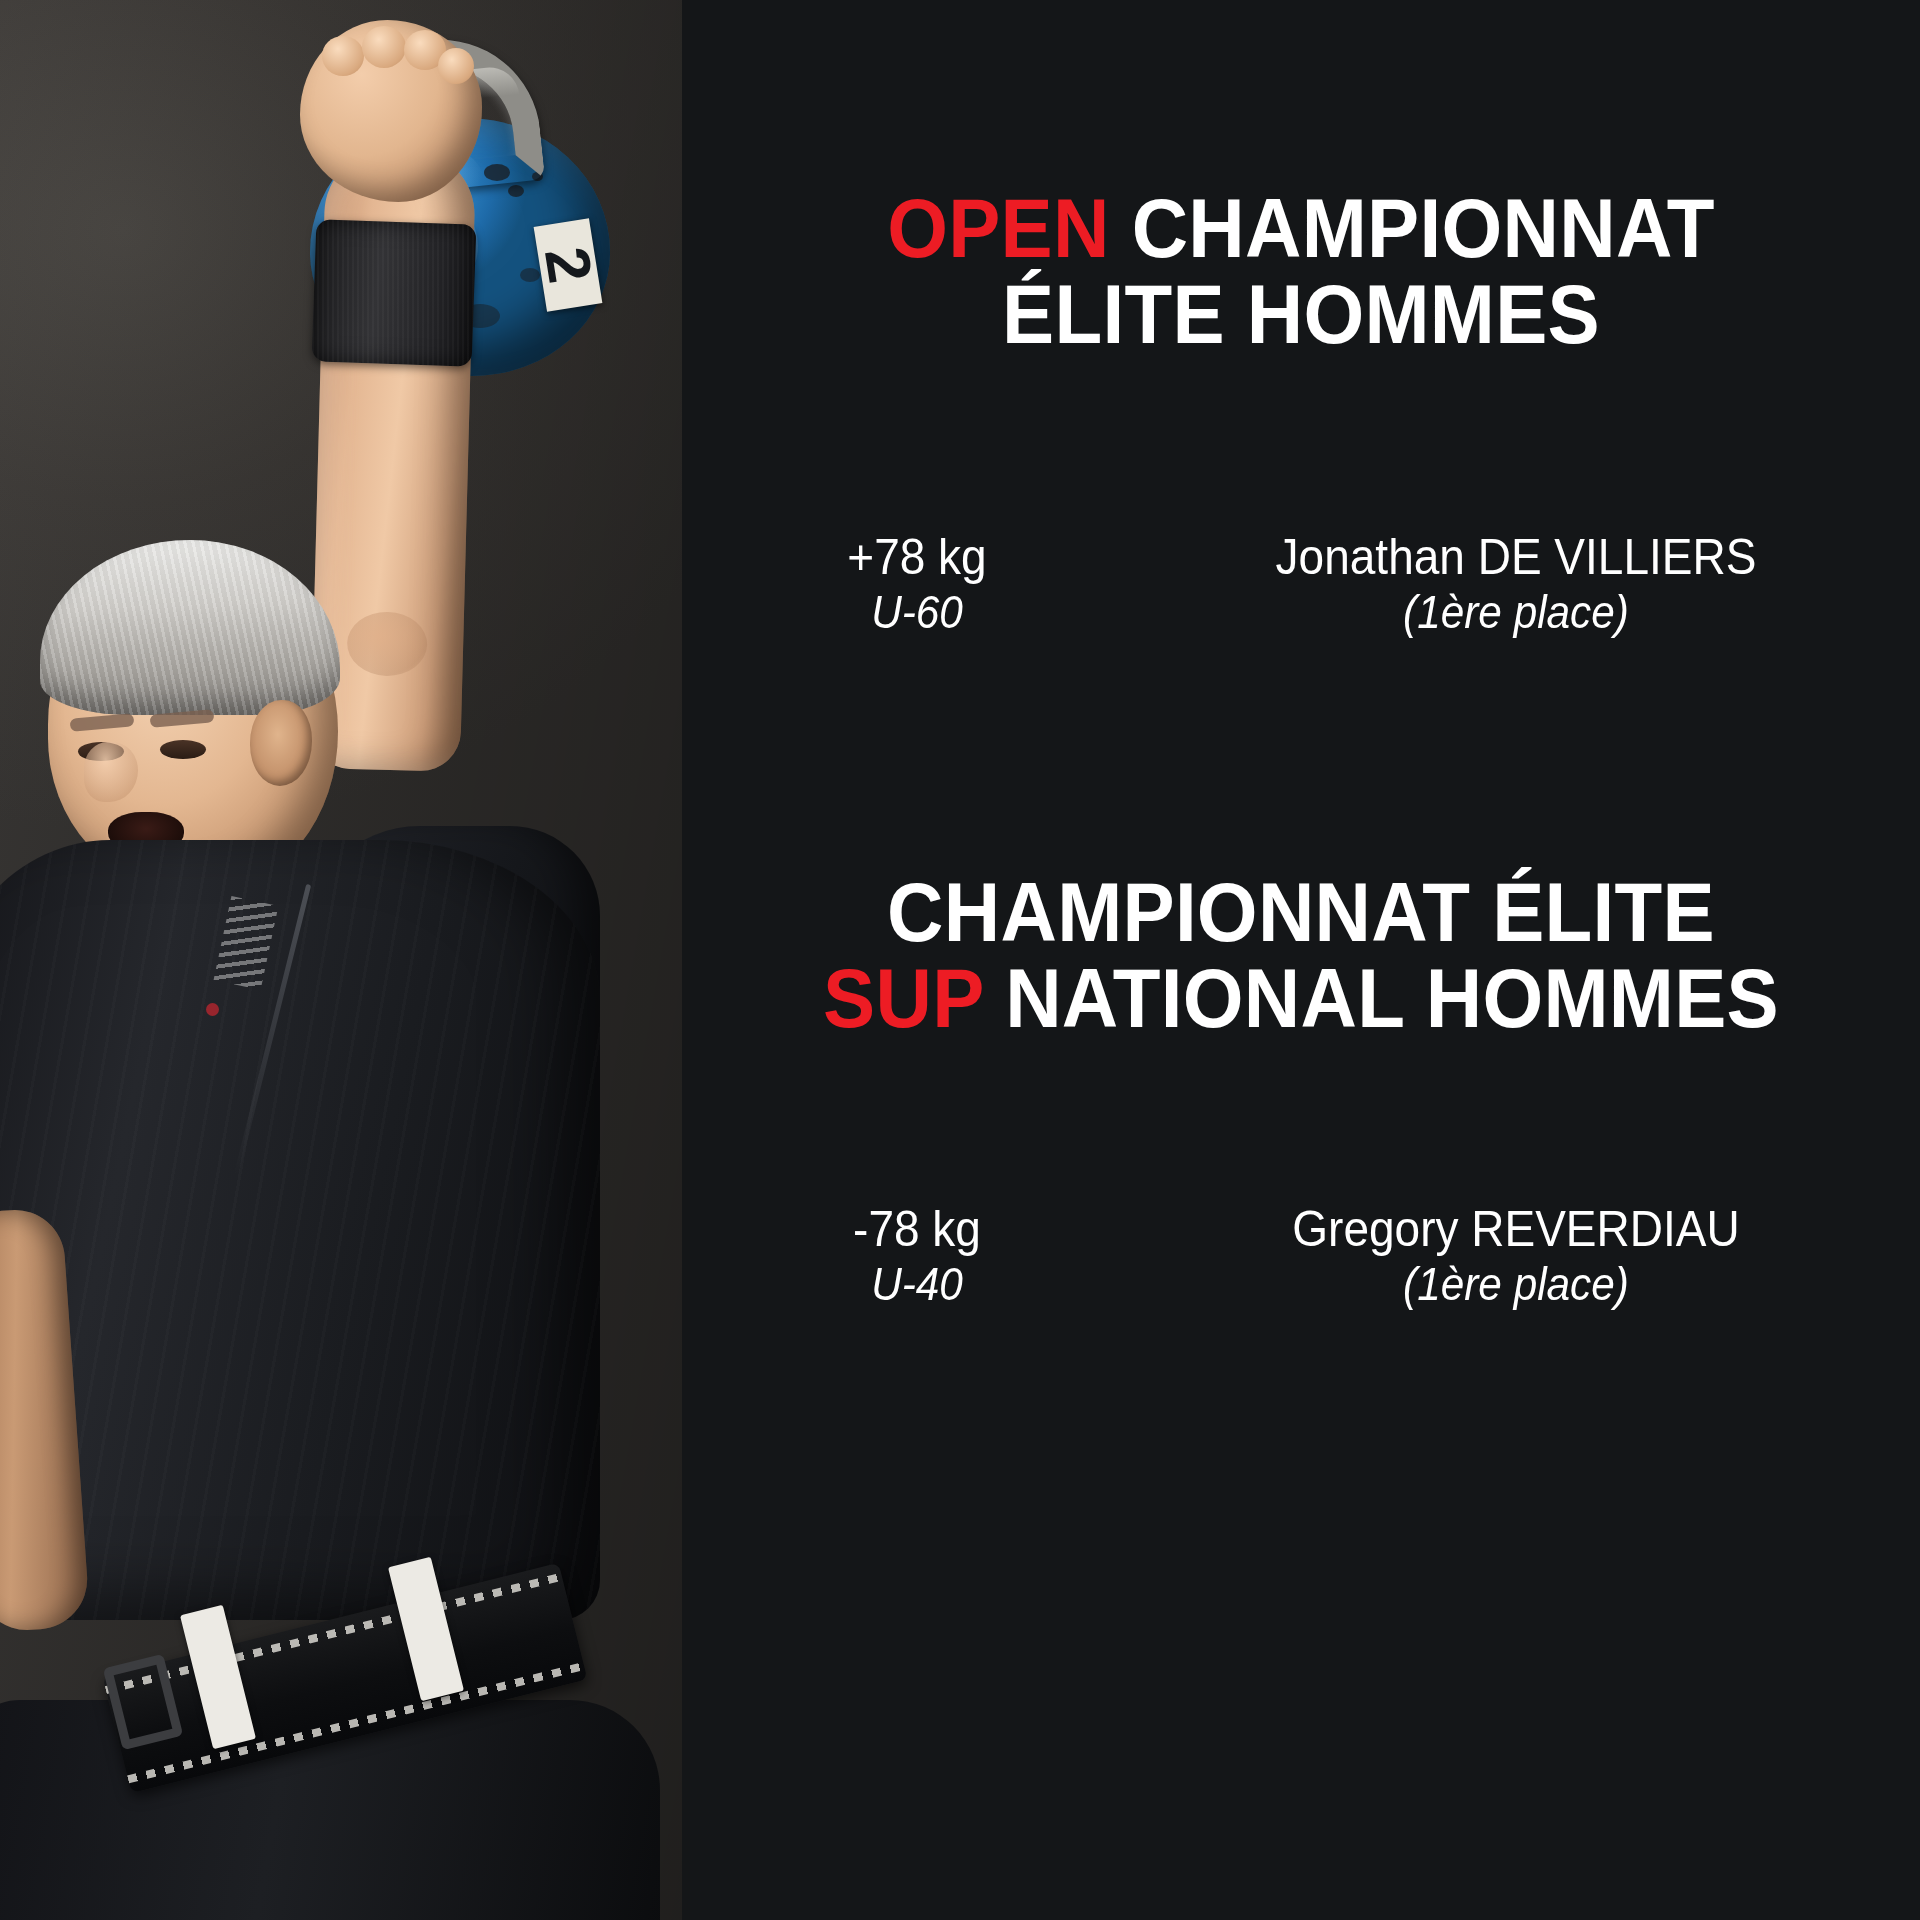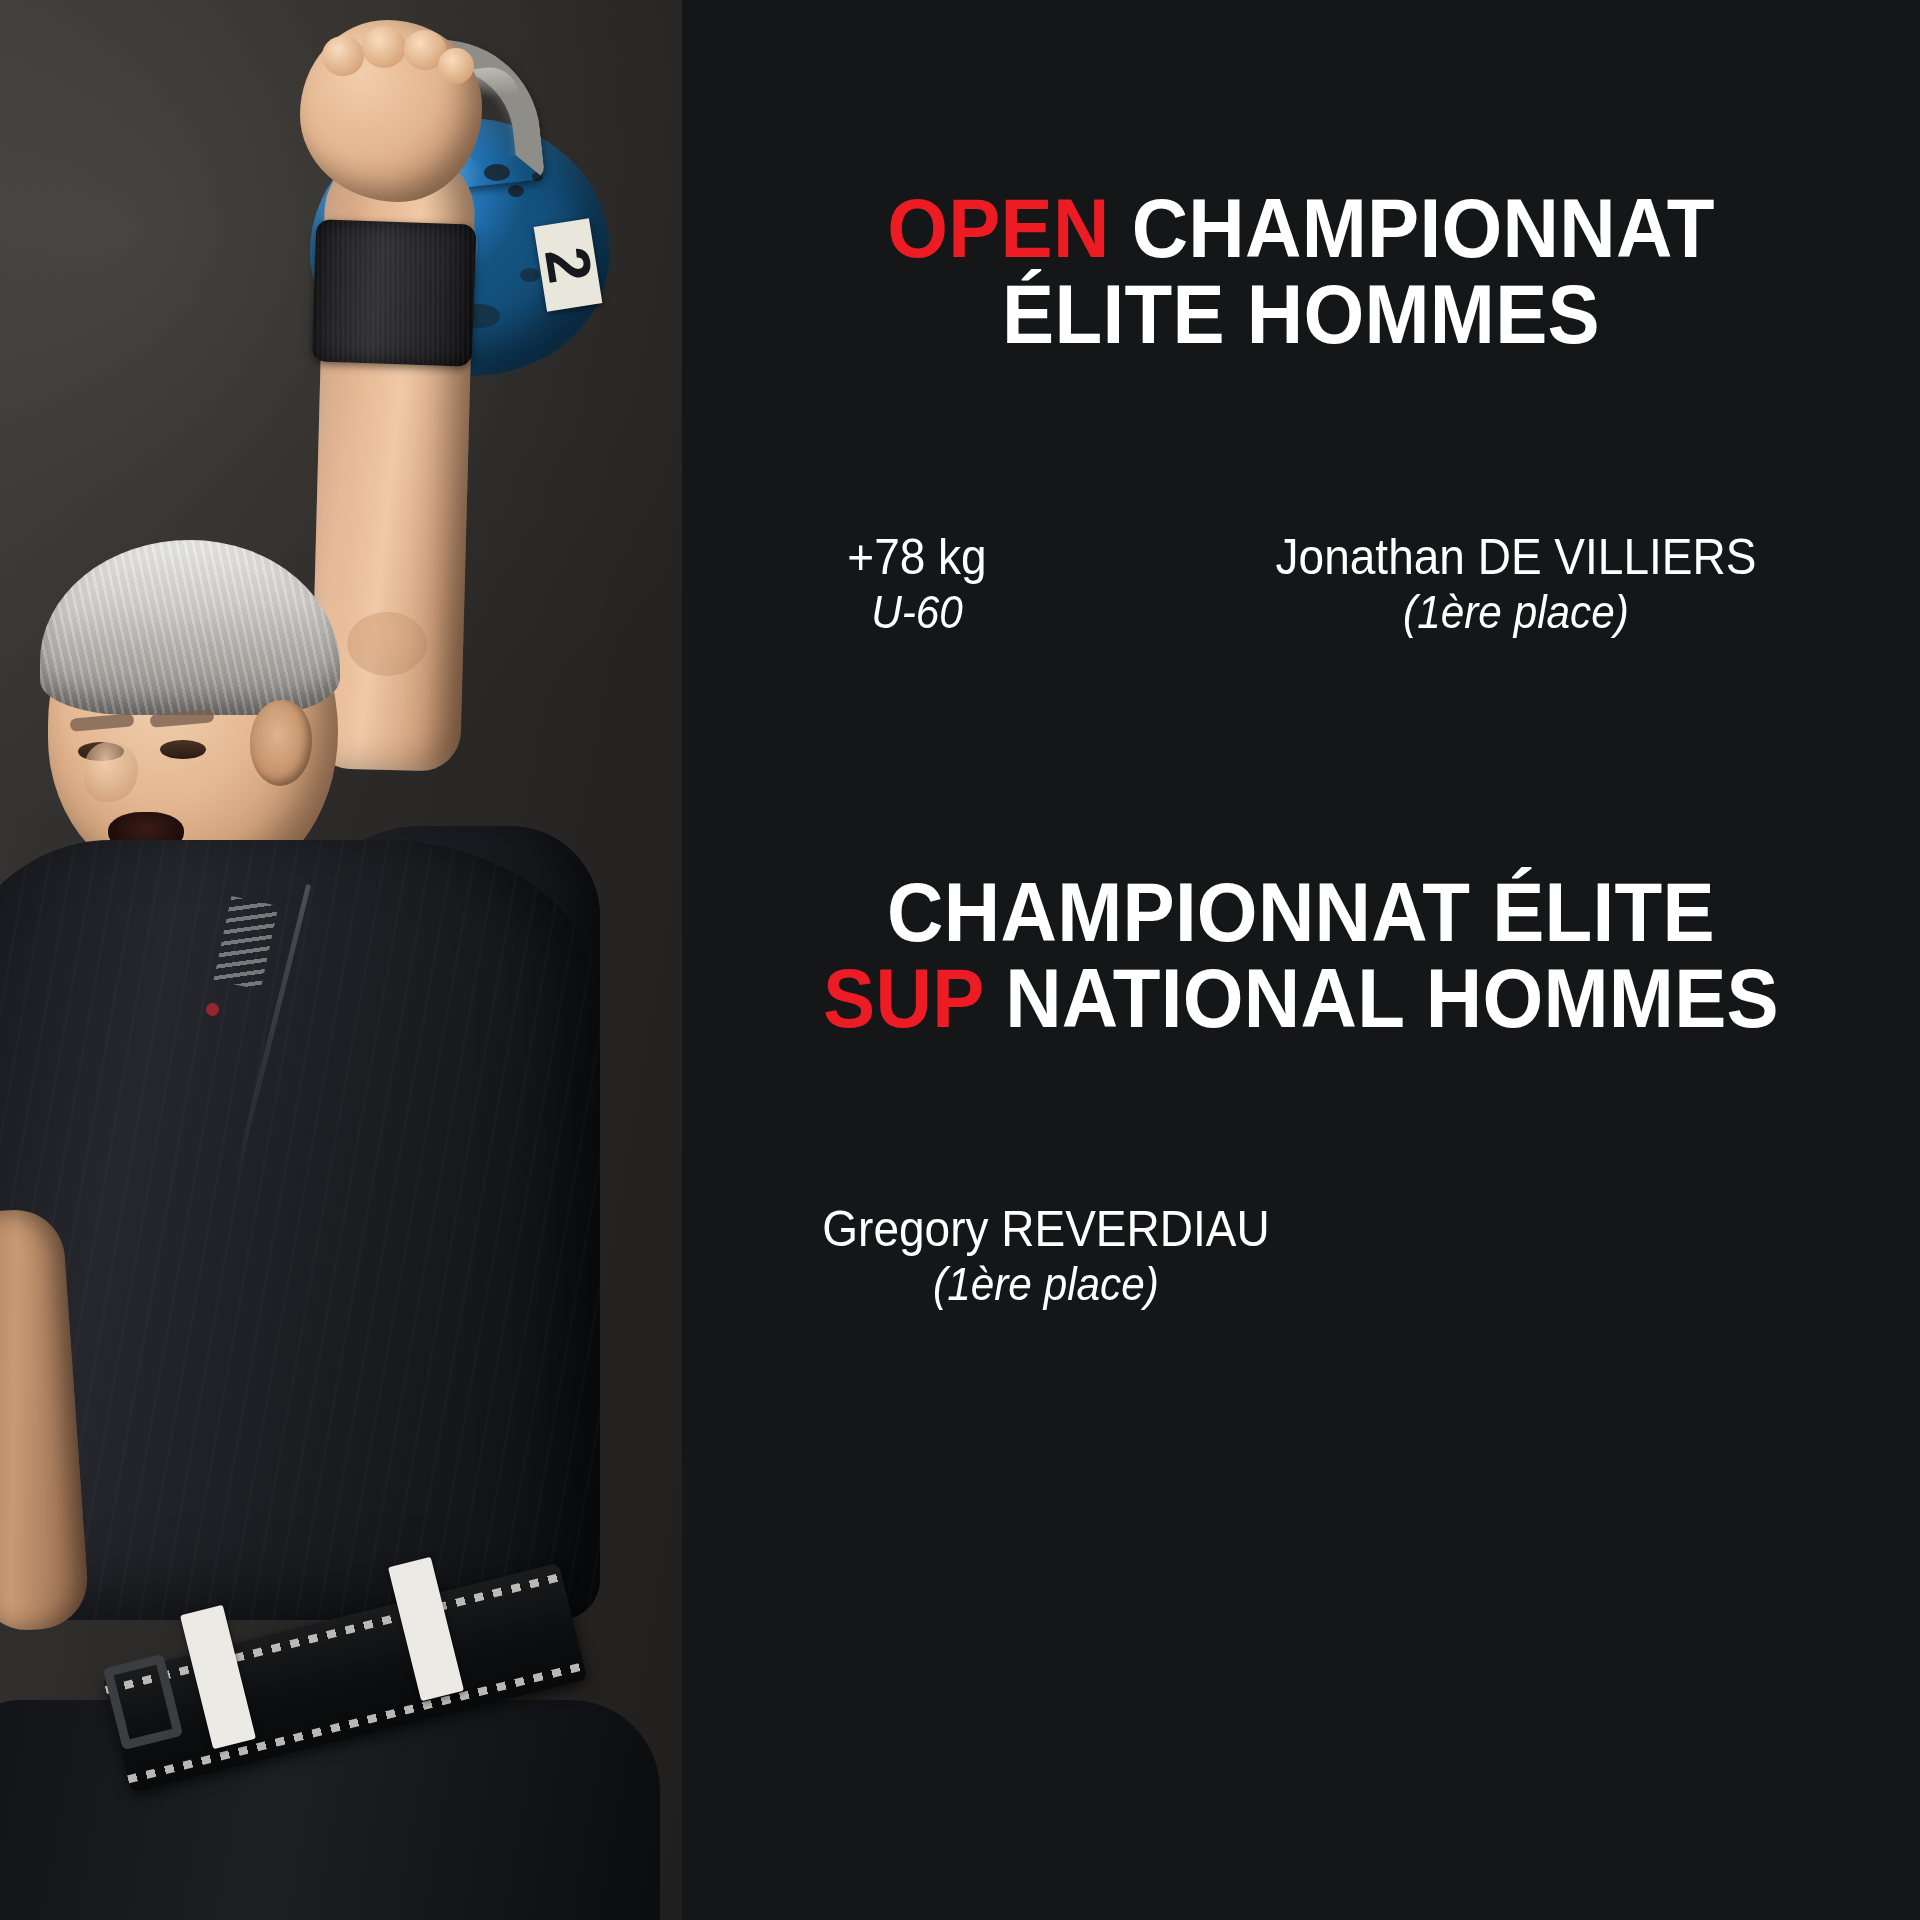--- a/index.html
+++ b/index.html
@@ -253,20 +253,24 @@
         <div class="l2">(1ère place)</div>
       </div>
     </div>
 
     <div class="title-block" id="title-2">
       <span class="ln">CHAMPIONNAT ÉLITE</span>
       <span class="ln"><span class="accent">SUP</span><span> NATIONAL HOMMES</span></span>
     </div>
 
     <div class="entry" id="entry-2">
+      <div class="cat">
+        <div class="l1">-78 kg</div>
+        <div class="l2">U-40</div>
+      </div>
       <div class="who">
         <div class="l1">Gregory REVERDIAU</div>
         <div class="l2">(1ère place)</div>
       </div>
     </div>
 
   </div>
 </div>
 
 </body></html>

